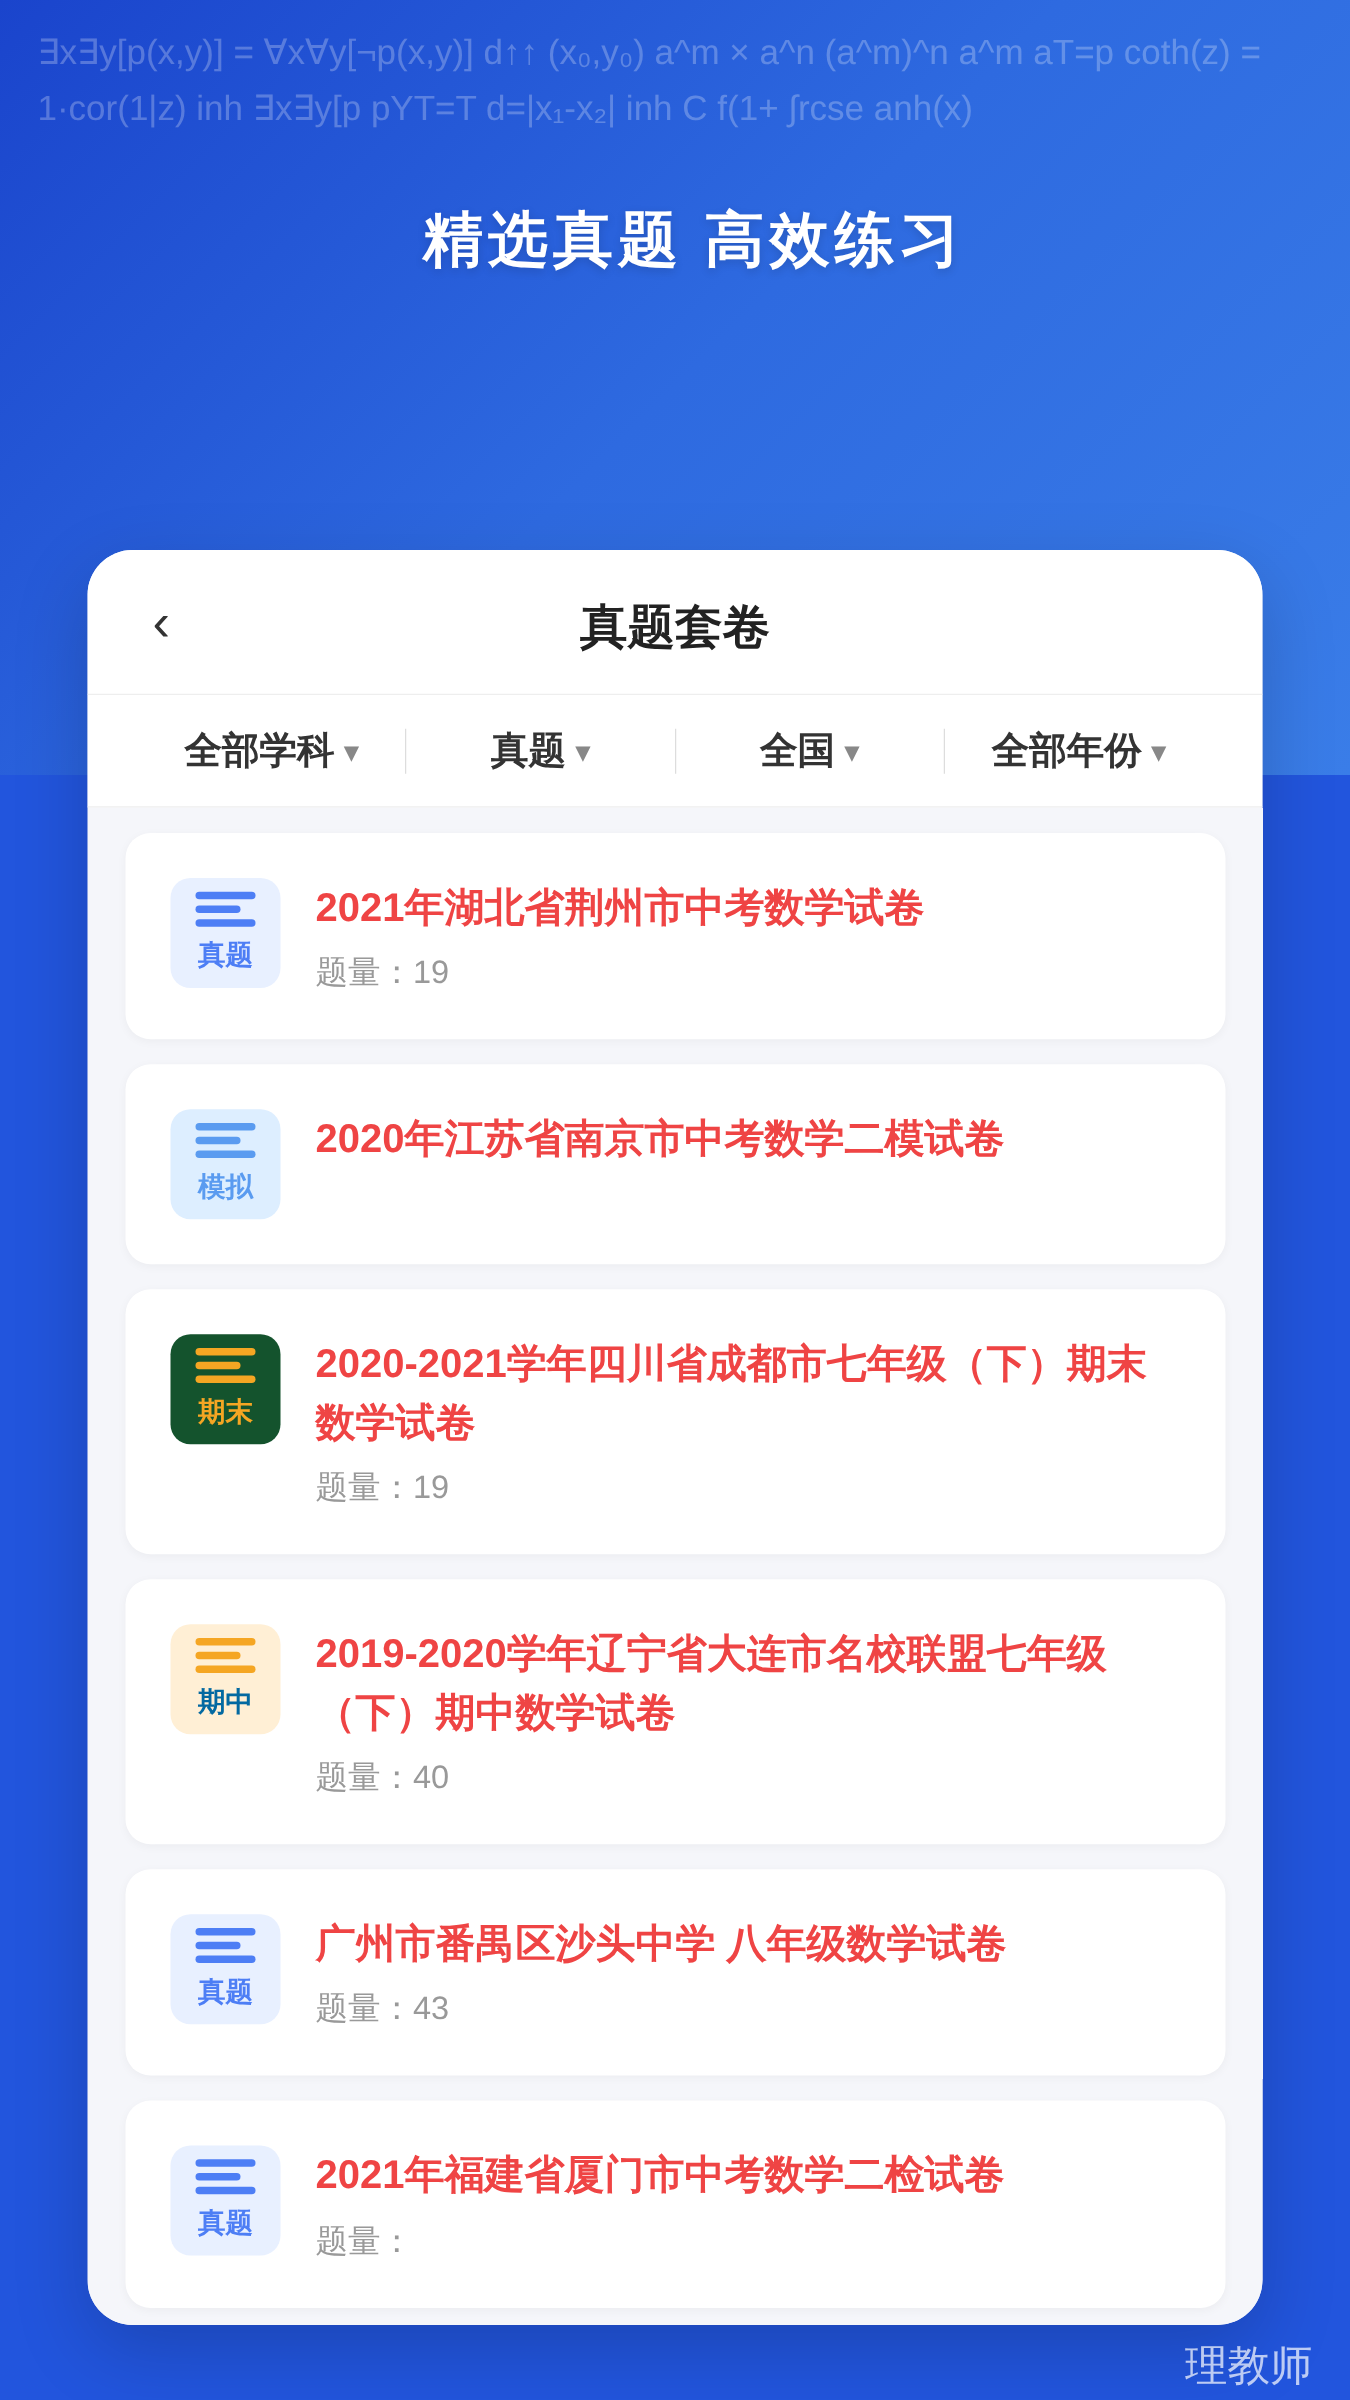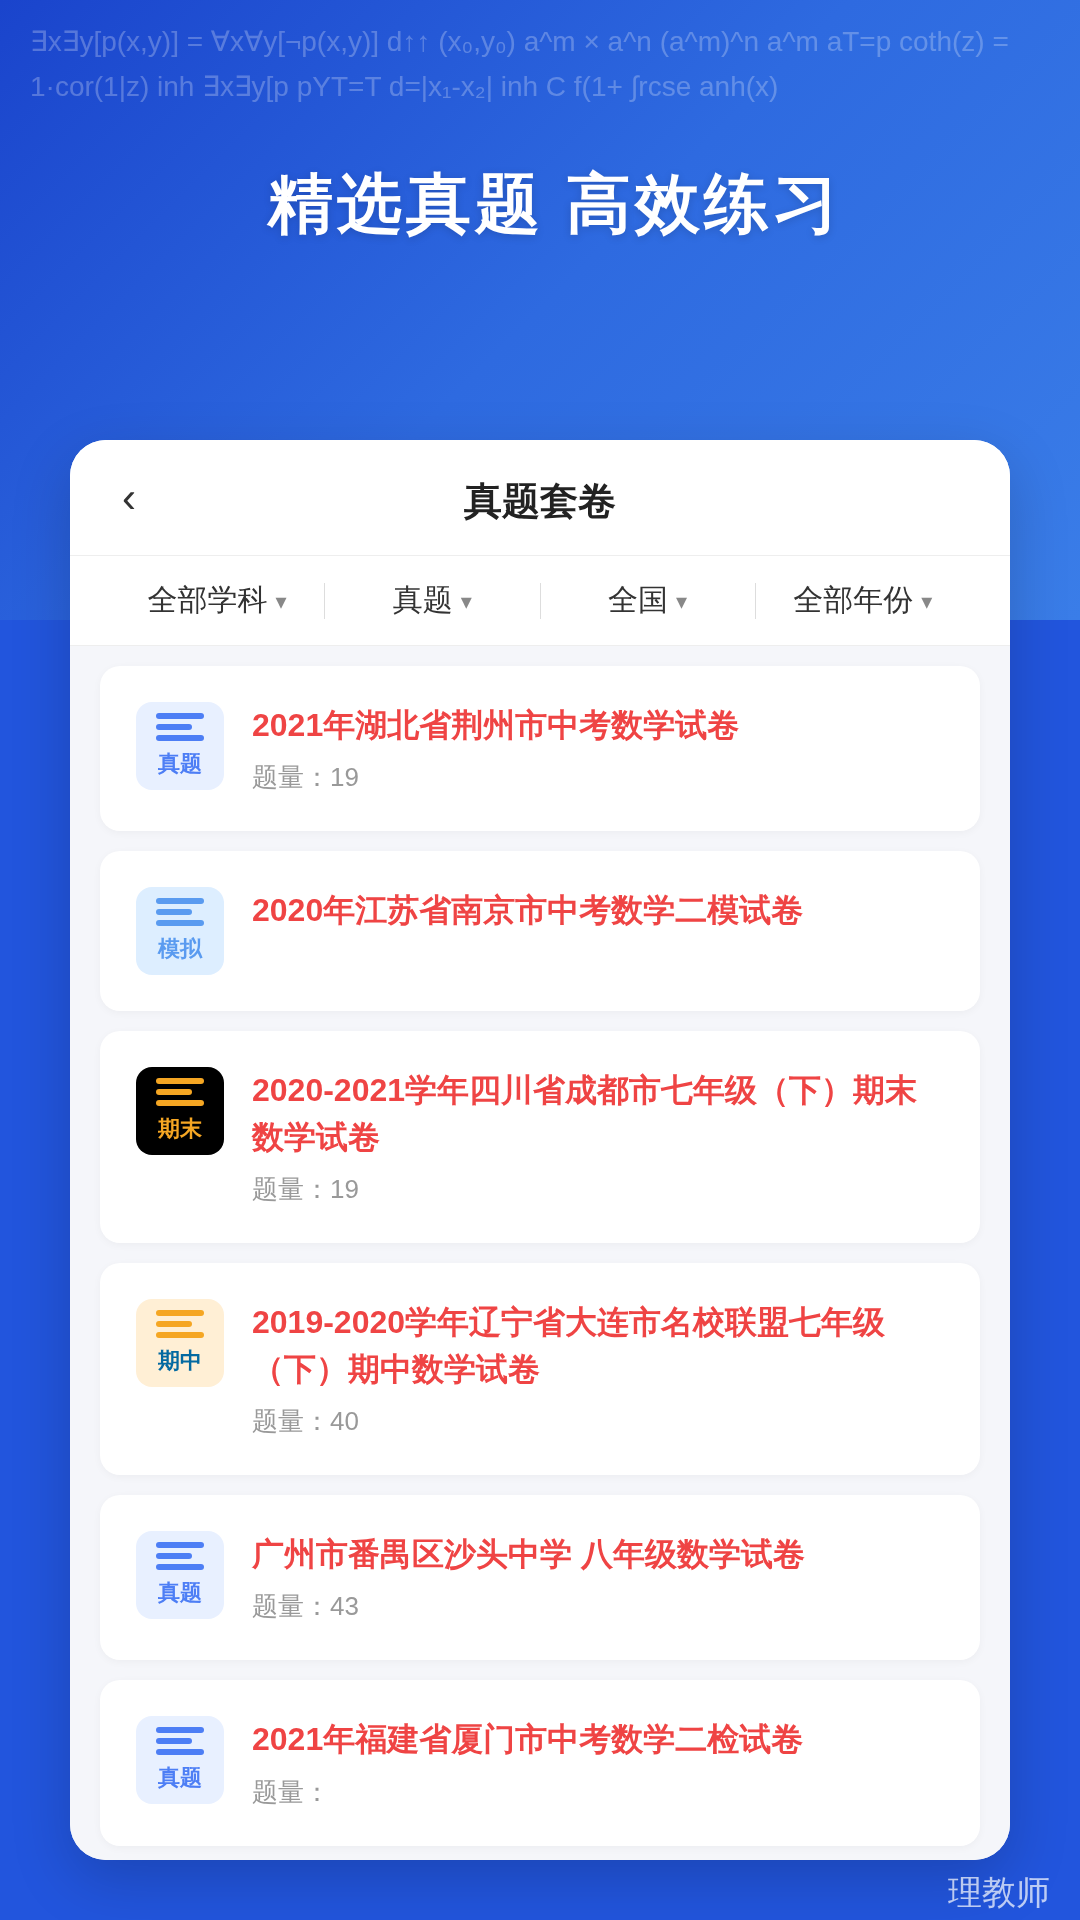--- a/index.html
+++ b/index.html
@@ -33,21 +33,21 @@
       padding: 20px 30px;
       pointer-events: none;
     }
 
     .hero-title {
       position: absolute;
       top: 160px;
       left: 0; right: 0;
       text-align: center;
       color: white;
-      font-size: 65px;
+      font-size: 48px;
       font-weight: 900;
       letter-spacing: 4px;
       text-shadow: 0 2px 8px rgba(0,0,0,0.15);
       z-index: 2;
       margin-left: 30px;
     }
 
     
     .bg-bottom {
       position: absolute;
@@ -99,20 +99,21 @@
     }
 
     
     .filter-bar {
       background: white;
       display: flex;
       align-items: center;
       padding: 24px 40px;
       border-bottom: 1px solid #eee;
       gap: 0;
+      font-weight: bold;
     }
 
     .filter-item {
       display: flex;
       align-items: center;
       gap: 8px;
       font-size: 30px;
       color: #333;
       cursor: pointer;
       flex: 1;
@@ -167,21 +168,21 @@
 
     .badge-icon.zhen-ti {
       background: #e8f0ff;
     }
 
     .badge-icon.mo-ni {
       background: #ddeeff;
     }
 
     .badge-icon.qi-mo {
-      background: #000000;
+      background: #14532d;
     }
 
     .badge-icon.qi-zhong {
       background: #ffefd5;
     }
 
     .badge-lines {
       display: flex;
       flex-direction: column;
       gap: 5px;

